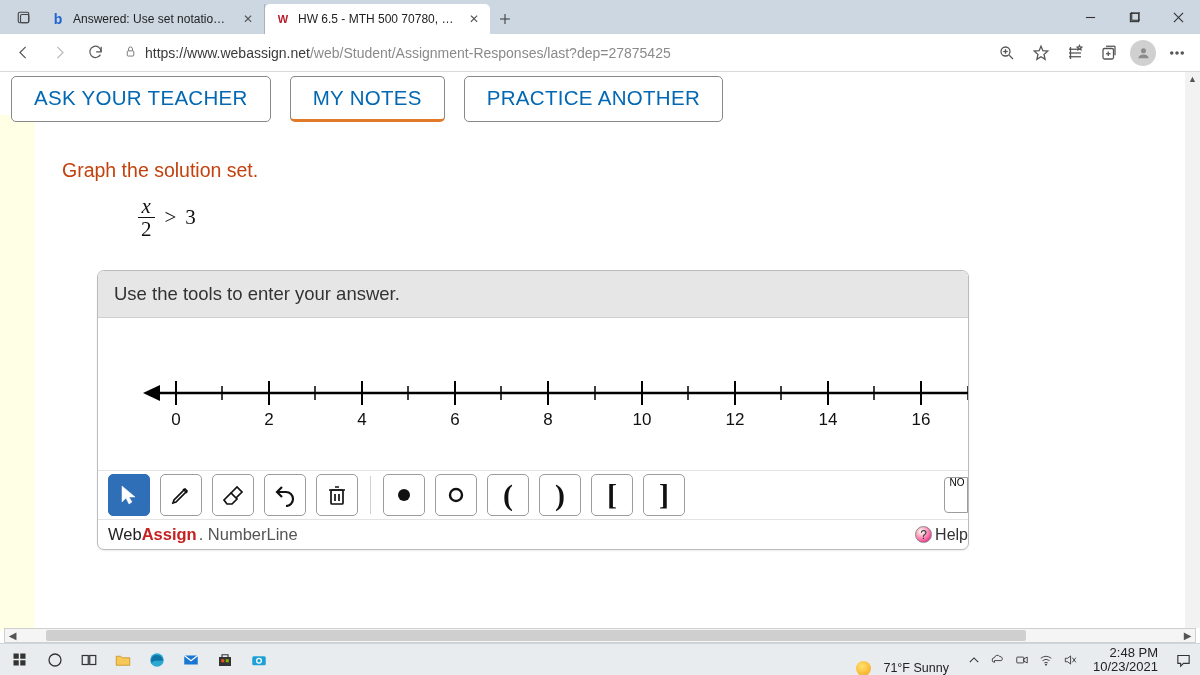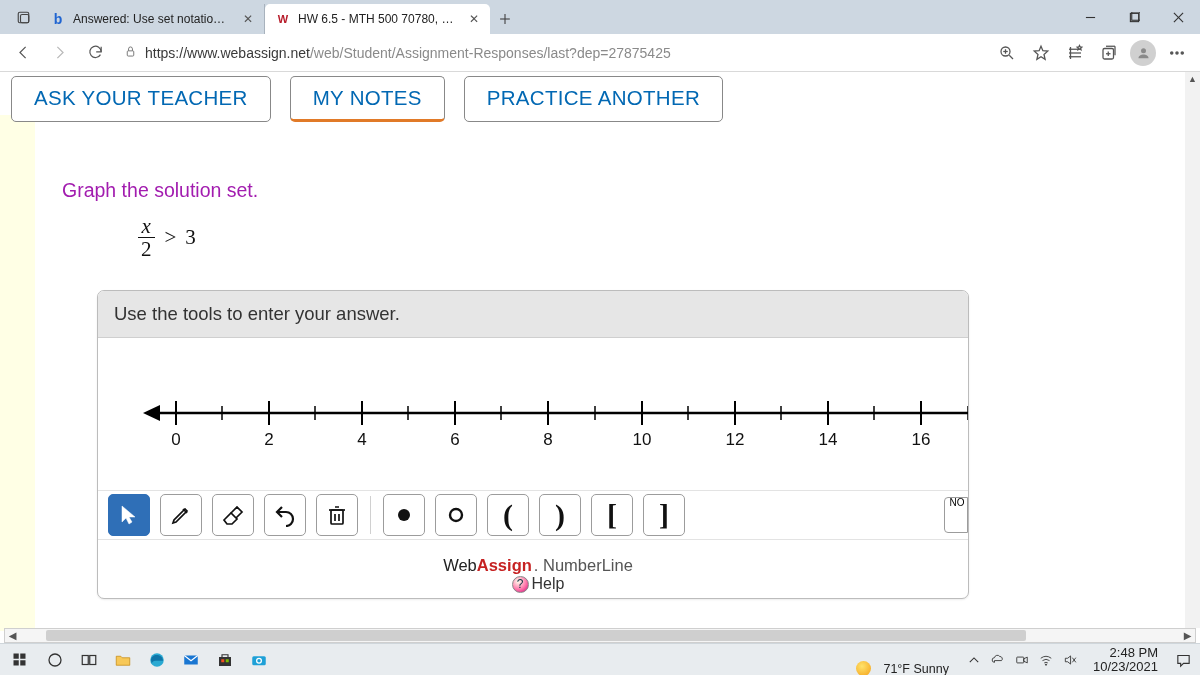--- a/index.html
+++ b/index.html
@@ -54,21 +54,21 @@
   .page-area .content{position:absolute;left:0;top:0;right:0;bottom:0;}
 
   .button-row{display:flex;gap:19px;padding:4px 0 0 11px;}
   .big-btn{
     border:1px solid #888;border-radius:5px;padding:9px 22px 11px 22px;
     font-size:20.5px;color:#0268b3;background:#fff;
     font-family:Arial,sans-serif; letter-spacing:.3px;
   }
   .big-btn.notes{border-bottom:3px solid #e17a28;padding-bottom:9px;}
 
-  .problem{margin:57px 0 0 62px;font-size:19.5px;color:#a21caf;}
+  .problem{margin:37px 0 0 62px;font-size:19.5px;color:#c2410c;}
   .fraction-row{display:flex;align-items:center;gap:9px;margin:13px 0 0 137px;font-family:'Times New Roman',serif;font-size:21px;color:#111;}
   .fraction{display:flex;flex-direction:column;align-items:center;}
   .fraction .num{border-bottom:1.4px solid #111;padding:0 4px;line-height:1.05;font-style:italic;}
   .fraction .den{padding:0 4px;line-height:1.05;}
 
   .tool-panel{
     margin:30px 0 0 97px; width:872px;
     border:1px solid #bcbcbc;border-radius:7px;background:#fff;
     box-shadow:0 1px 2px rgba(0,0,0,.08);
     overflow:hidden;
@@ -84,21 +84,21 @@
   .tl{
     width:42px;height:42px;border:1px solid #9c9c9c;border-radius:5px;background:#fff;
     display:flex;align-items:center;justify-content:center;
   }
   .tl.selected{background:#2f6fb7;border-color:#2f6fb7;}
   .tl svg{width:24px;height:24px;}
   .sep{width:1px;height:38px;background:#d0d0d0;margin:0 2px;}
   .tl.sym{font-family:'Times New Roman',serif;font-size:30px;font-weight:bold;color:#111;}
   .noscale{position:absolute;right:0;top:6px;width:24px;height:36px;border:1px solid #9c9c9c;border-radius:4px 0 0 4px;display:flex;flex-direction:column;align-items:center;justify-content:flex-start;font-size:10px;line-height:1.05;background:#fff;overflow:hidden;padding-left:2px;gap:44px;}
 
-  .footer-row{display:flex;align-items:center;justify-content:space-between;padding:16px 0 5px 10px;border-top:1px solid #e3e3e3;flex-direction:column;}
+  .footer-row{display:flex;align-items:center;justify-content:space-between;padding:5px 0 5px 10px;border-top:1px solid #e3e3e3;}
   .brand{font-size:16.5px;}
   .brand .web{color:#222;font-weight:normal;}
   .brand .assign{color:#c62121;font-weight:bold;}
   .brand .rest{color:#555;margin-left:2px;}
   .help{display:flex;align-items:center;gap:3px;font-size:16px;color:#333;}
   .help .qicon{width:17px;height:17px;border-radius:50%;background:radial-gradient(circle at 35% 30%,#ffe 0%,#f7a 55%,#c07 100%);border:1px solid #888;display:flex;align-items:center;justify-content:center;font-size:12px;color:#134;}
 
   .hscroll{position:absolute;left:4px;right:4px;bottom:0;height:15px;border:1px solid #cfcfcf;background:#f5f5f5;display:flex;align-items:center;}
   .hscroll .arrow{width:15px;height:13px;display:flex;align-items:center;justify-content:center;font-size:10px;color:#555;}
   .hscroll .track{flex:1;position:relative;height:13px;}
@@ -111,21 +111,21 @@
     height:32px;background:#e8ecef;border-top:1px solid #cfd6db;
     display:flex;align-items:center;position:relative;font-size:12.5px;color:#222;
   }
   .taskbar .start{width:38px;height:32px;display:flex;align-items:center;justify-content:center;}
   .taskbar .start svg{width:15px;height:15px;}
   .taskbar .search{display:flex;align-items:center;gap:8px;width:290px;height:32px;padding-left:10px;border-right:1px solid #d4d9dd;}
   .taskbar .search svg{width:14px;height:14px;stroke:#333;fill:none;stroke-width:1.6;}
   .taskbar .tbicon{width:34px;height:32px;display:flex;align-items:center;justify-content:center;}
   .taskbar .tbicon svg{width:18px;height:18px;}
   .taskbar .right{position:absolute;right:0;top:0;height:32px;display:flex;align-items:center;gap:0;}
-  .weather{display:flex;align-items:center;gap:12px;padding:0 10px;margin-top:17px;}
+  .weather{display:flex;gap:12px;padding:0 10px;margin-top:17px;}
   .sun{width:15px;height:15px;border-radius:50%;background:radial-gradient(circle at 40% 35%,#ffe36b,#f4a018);} 
   .tray{display:flex;align-items:center;gap:10px;padding:0 8px;}
   .tray svg{width:14px;height:14px;stroke:#333;fill:none;stroke-width:1.5;}
   .clock{display:flex;flex-direction:column;align-items:flex-end;line-height:1.05;font-size:13px;padding:0 8px;}
   .actcenter{width:34px;height:32px;display:flex;align-items:center;justify-content:center;}
 </style>
 </head>
 <body>
 
 <div class="browser-chrome">

